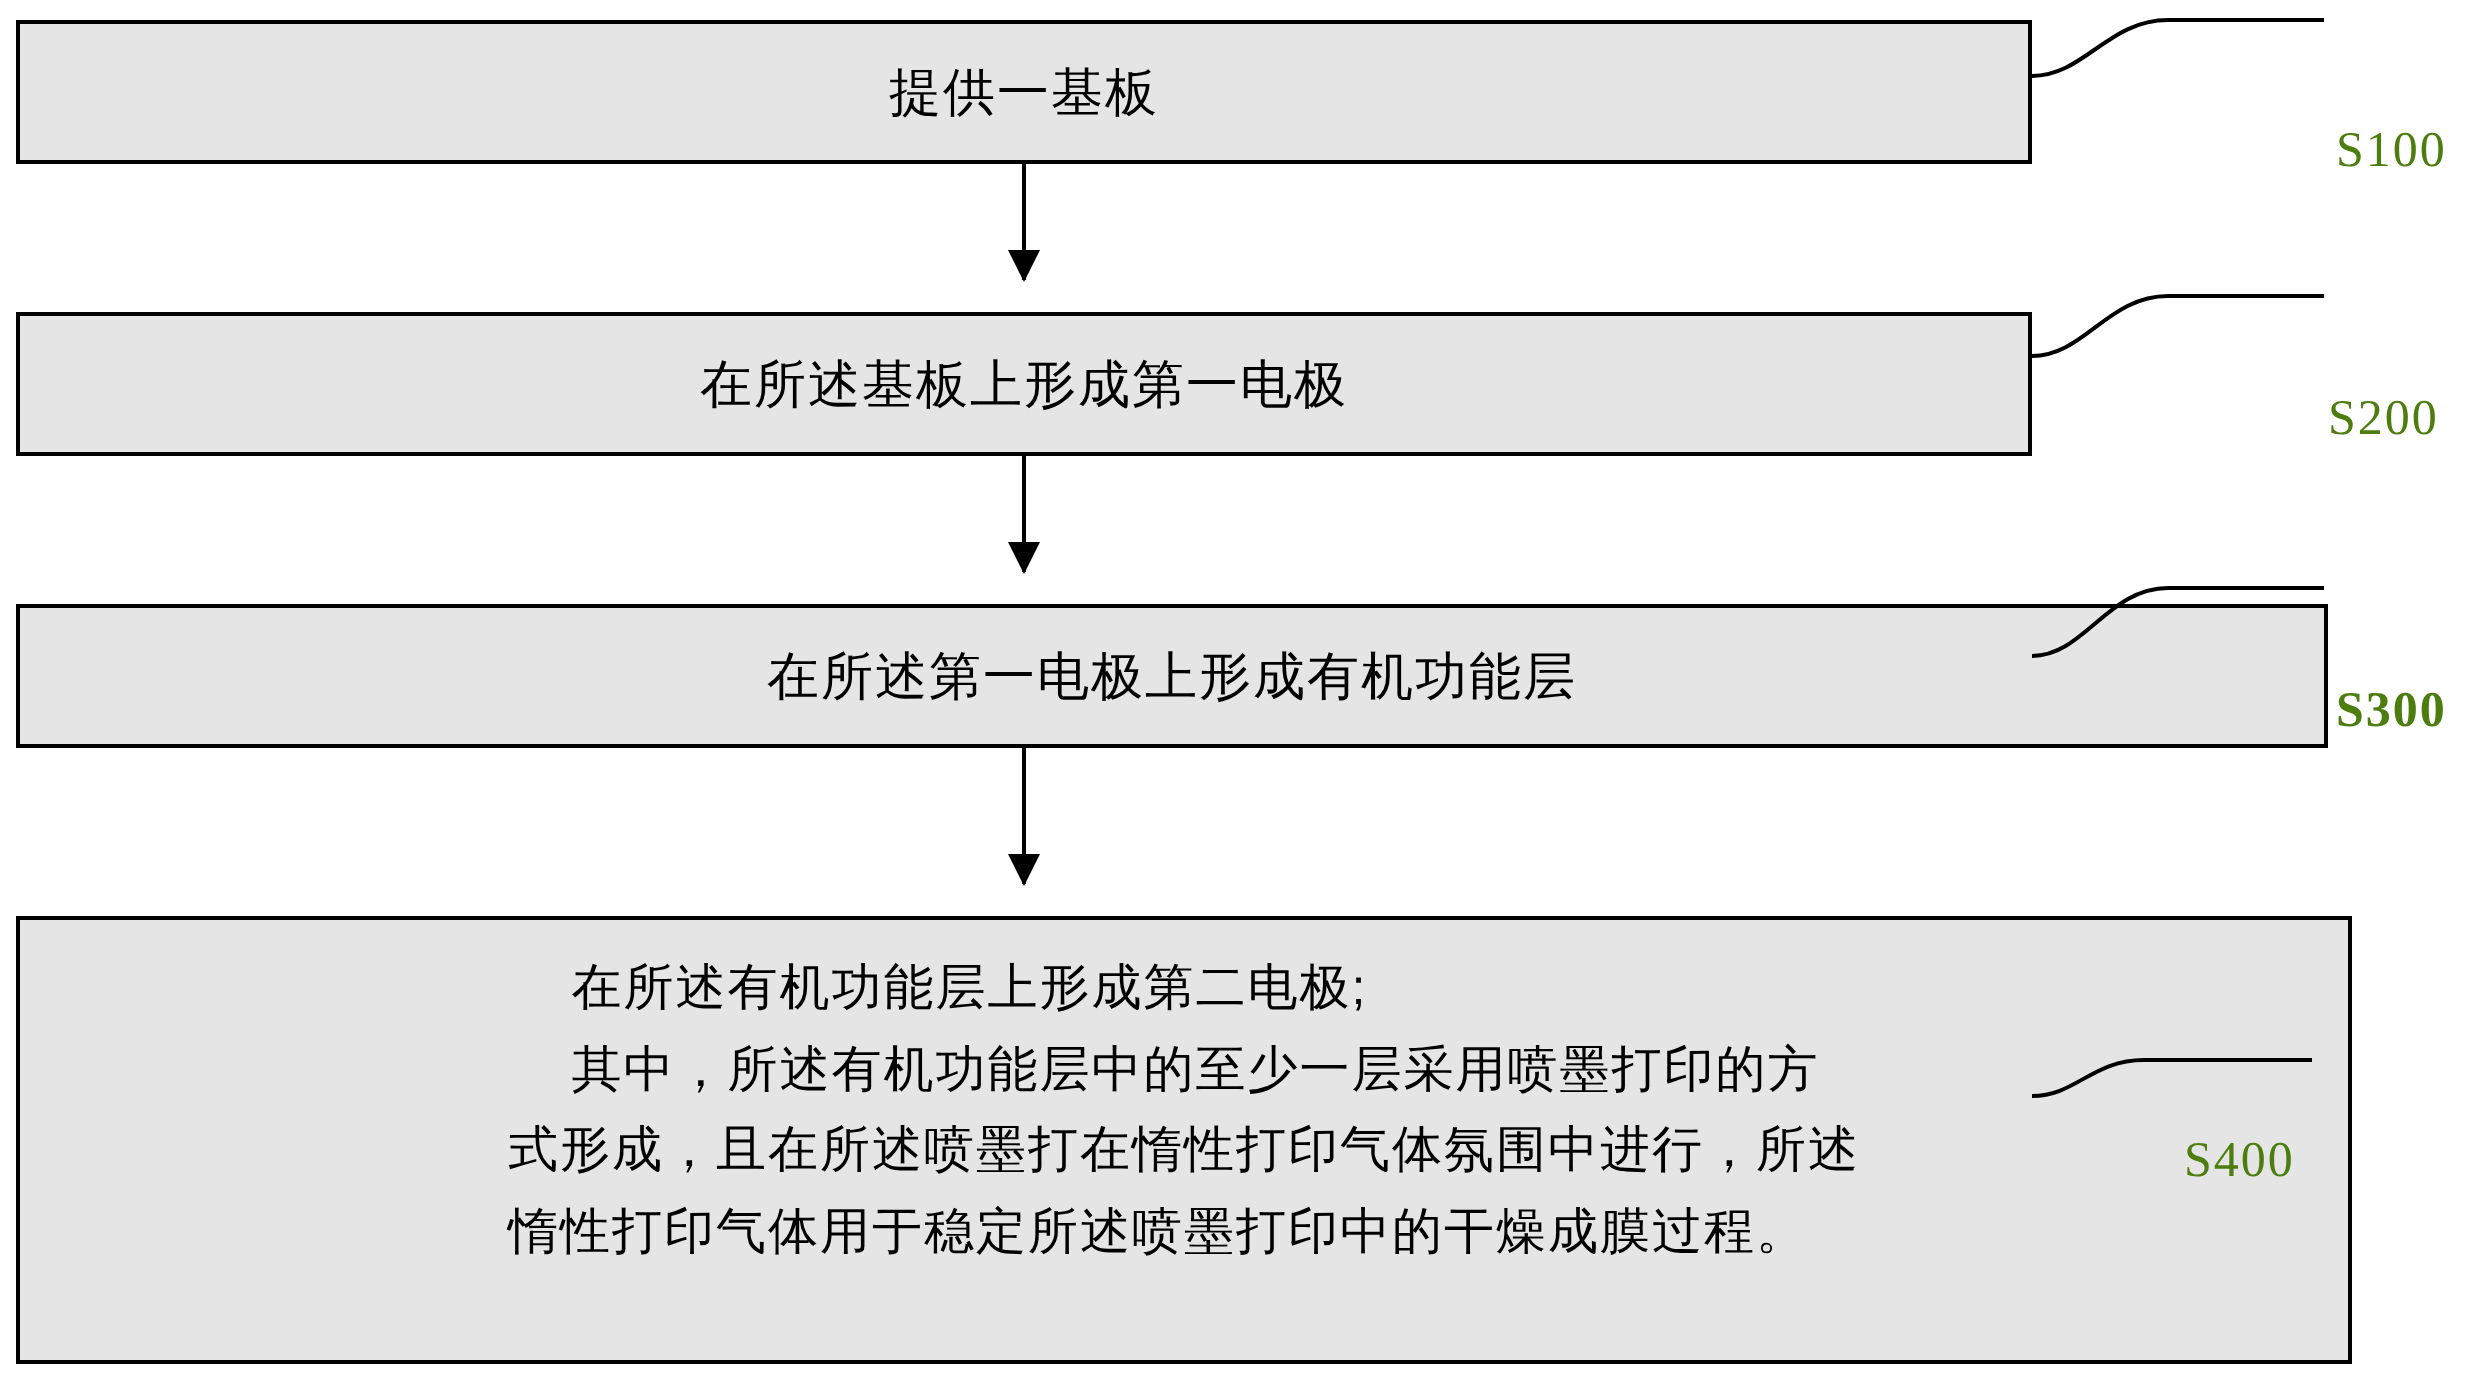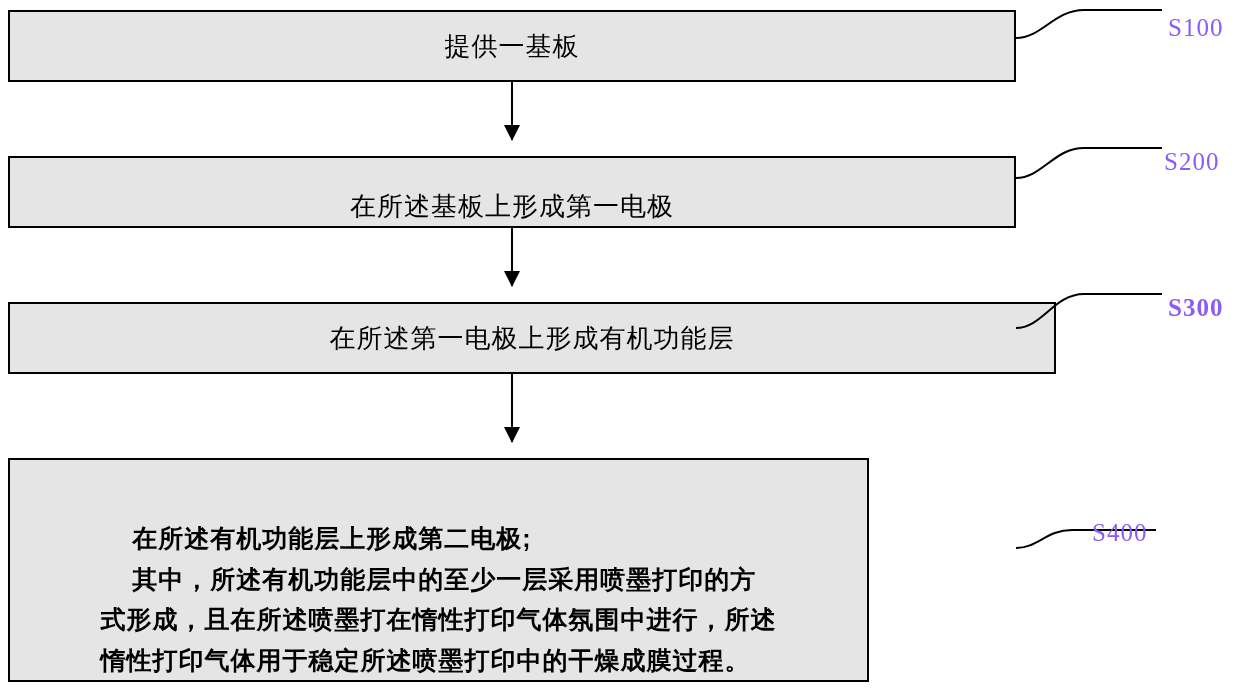--- a/index.html
+++ b/index.html
@@ -36,23 +36,23 @@
     white-space: pre-wrap;
     padding: 0 14px;
   }
   .step-text.multiline {
     text-align: left;
     font-size: 25px;
     line-height: 1.62;
   }
   
   #box-s100 { left: 8px;  top: 10px;  width: 1008px; height: 72px; }
-  #box-s200 { left: 8px;  top: 156px; width: 1008px; height: 72px; align-items: flex-end; }
-  #box-s300 { left: 8px;  top: 302px; width: 1048px; height: 72px; }
-  #box-s400 { left: 8px;  top: 458px; width: 861px; height: 224px; align-items: flex-end; font-weight: bold; }
+  #box-s200 { left: 8px;  top: 156px; width: 1008px; height: 72px; }
+  #box-s300 { left: 8px;  top: 302px; width: 1156px; height: 72px; }
+  #box-s400 { left: 8px;  top: 458px; width: 1168px; height: 224px; align-items: flex-start; }
   #box-s400 .step-text { padding-top: 14px; }
 
   
   .arrow {
     position: absolute;
     width: 2px;
     background: #000000;
   }
   .arrow::after {
     content: "";
@@ -74,22 +74,23 @@
   .leader {
     position: absolute;
   }
   .leader svg { display: block; }
 
   .step-label {
     position: absolute;
     font-family: "Liberation Serif", serif;
     font-size: 25px;
     letter-spacing: 1px;
-    color: #8b5cf6;
+    color: #4d7c0f;
     white-space: nowrap;
+    margin-top: 48px;
   }
   #label-s100 { left: 1168px; top: 14px; }
   #label-s200 { left: 1164px; top: 148px; }
   #label-s300 { left: 1168px; top: 294px; font-weight: bold; }
   #label-s400 { left: 1092px; top: 519px; }
 </style>
 </head>
 <body>
 
 <div id="flowchart">

